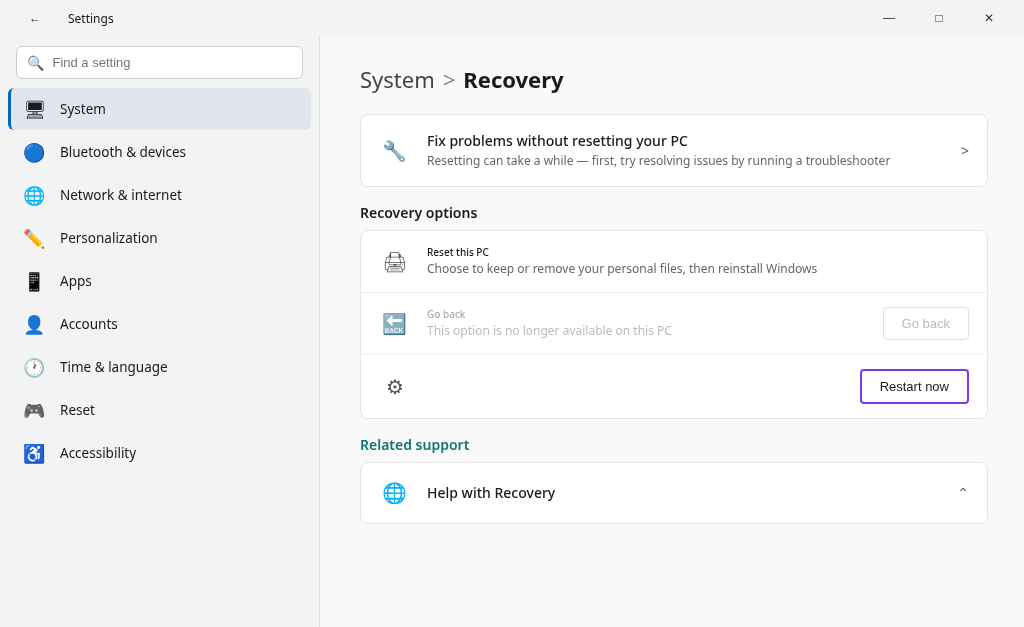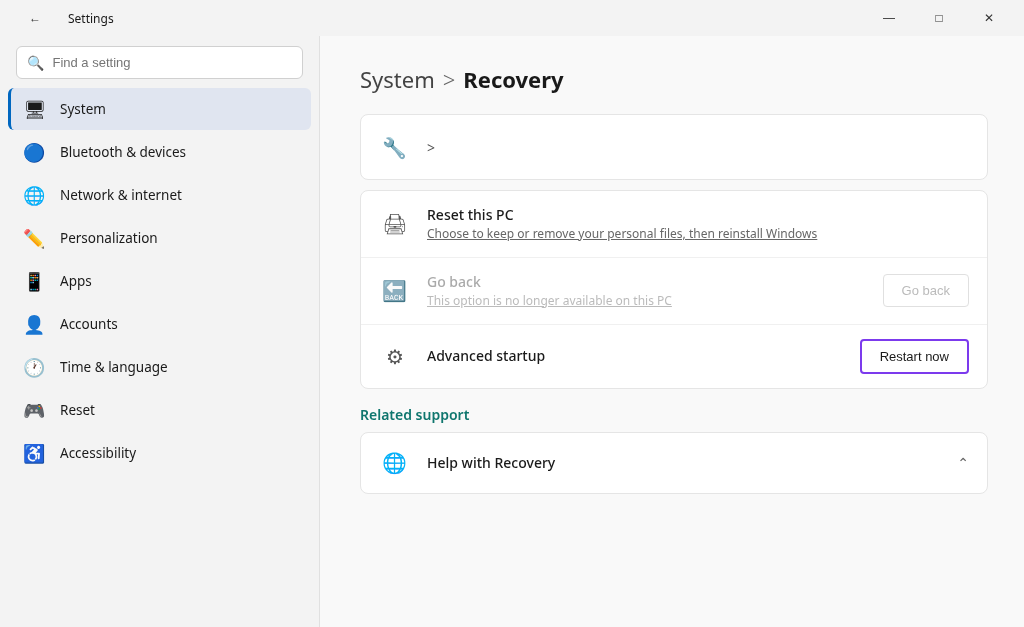--- a/index.html
+++ b/index.html
@@ -179,23 +179,23 @@
       height: 32px;
       display: flex;
       align-items: center;
       justify-content: center;
       font-size: 20px;
       color: #555;
       flex-shrink: 0;
     }
     .option-icon.disabled { color: #bbb; }
     .option-text { flex: 1; }
-    .option-title { font-size: 14px; font-weight: 500; color: #1a1a1a; margin-bottom: 2px; }
+    .option-title { font-size: 10px; font-weight: 500; color: #1a1a1a; margin-bottom: 2px; }
     .option-title.disabled { color: #aaa; }
-    .option-desc { font-size: 12px; color: #666; line-height: 1.4; text-decoration: underline; }
+    .option-desc { font-size: 12px; color: #666; line-height: 1.4; }
     .option-desc.disabled { color: #bbb; }
     .btn {
       padding: 8px 18px;
       border-radius: 4px;
       font-size: 13px;
       cursor: pointer;
       border: 1px solid #ccc;
       background: white;
       color: #1a1a1a;
       white-space: nowrap;
@@ -312,45 +312,49 @@
 
     <div class="breadcrumb">
       <span class="breadcrumb-parent">System</span>
       <span class="breadcrumb-sep">&gt;</span>
       <span class="breadcrumb-current">Recovery</span>
     </div>
 
     <div class="card">
       <div class="card-row">
         <div class="card-icon">🔧</div>
+        <div class="card-text">
+          <div class="card-title">Fix problems without resetting your PC</div>
+          <div class="card-desc">Resetting can take a while — first, try resolving issues by running a troubleshooter</div>
+        </div>
         <div class="card-action">&gt;</div>
       </div>
     </div>
 
+    <div class="section-heading">Recovery options</div>
 
     <div class="options-card" id="recovery-options-container">
         <div class="option-row">
     <div class="option-icon">🖨</div>
     <div class="option-text">
       <div class="option-title">Reset this PC</div>
       <div class="option-desc">Choose to keep or remove your personal files, then reinstall Windows</div>
     </div>
   </div>
         <div class="option-row">
     <div class="option-icon disabled">🔙</div>
     <div class="option-text">
       <div class="option-title disabled">Go back</div>
       <div class="option-desc disabled">This option is no longer available on this PC</div>
     </div>
     <button class="btn disabled">Go back</button>
   </div>
         <div class="option-row">
     <div class="option-icon">⚙</div>
     <div class="option-text">
-      <div class="option-title">Advanced startup</div>
     </div>
     <button class="btn highlighted">Restart now</button>
   </div>
       </div>
 
     <div class="related-heading">Related support</div>
 
     <div class="support-card" id="related-support-container">
         <div class="support-row">
     <div class="support-icon">🌐</div>

